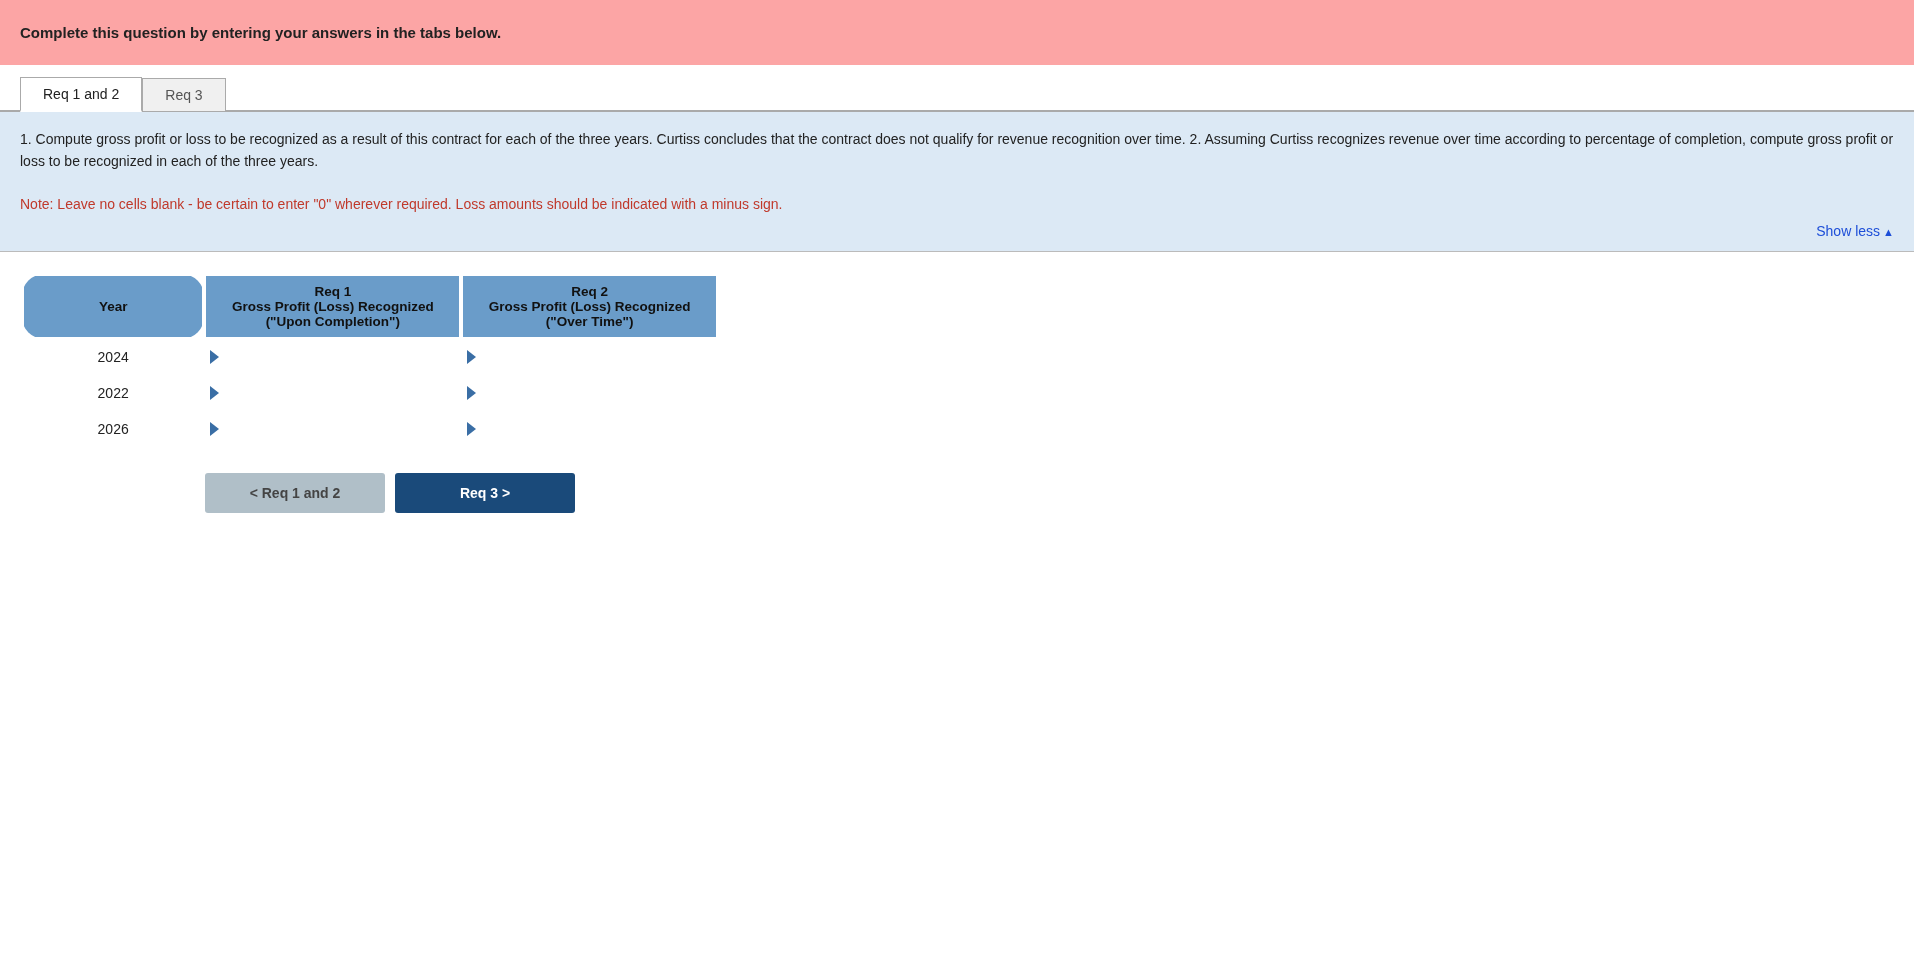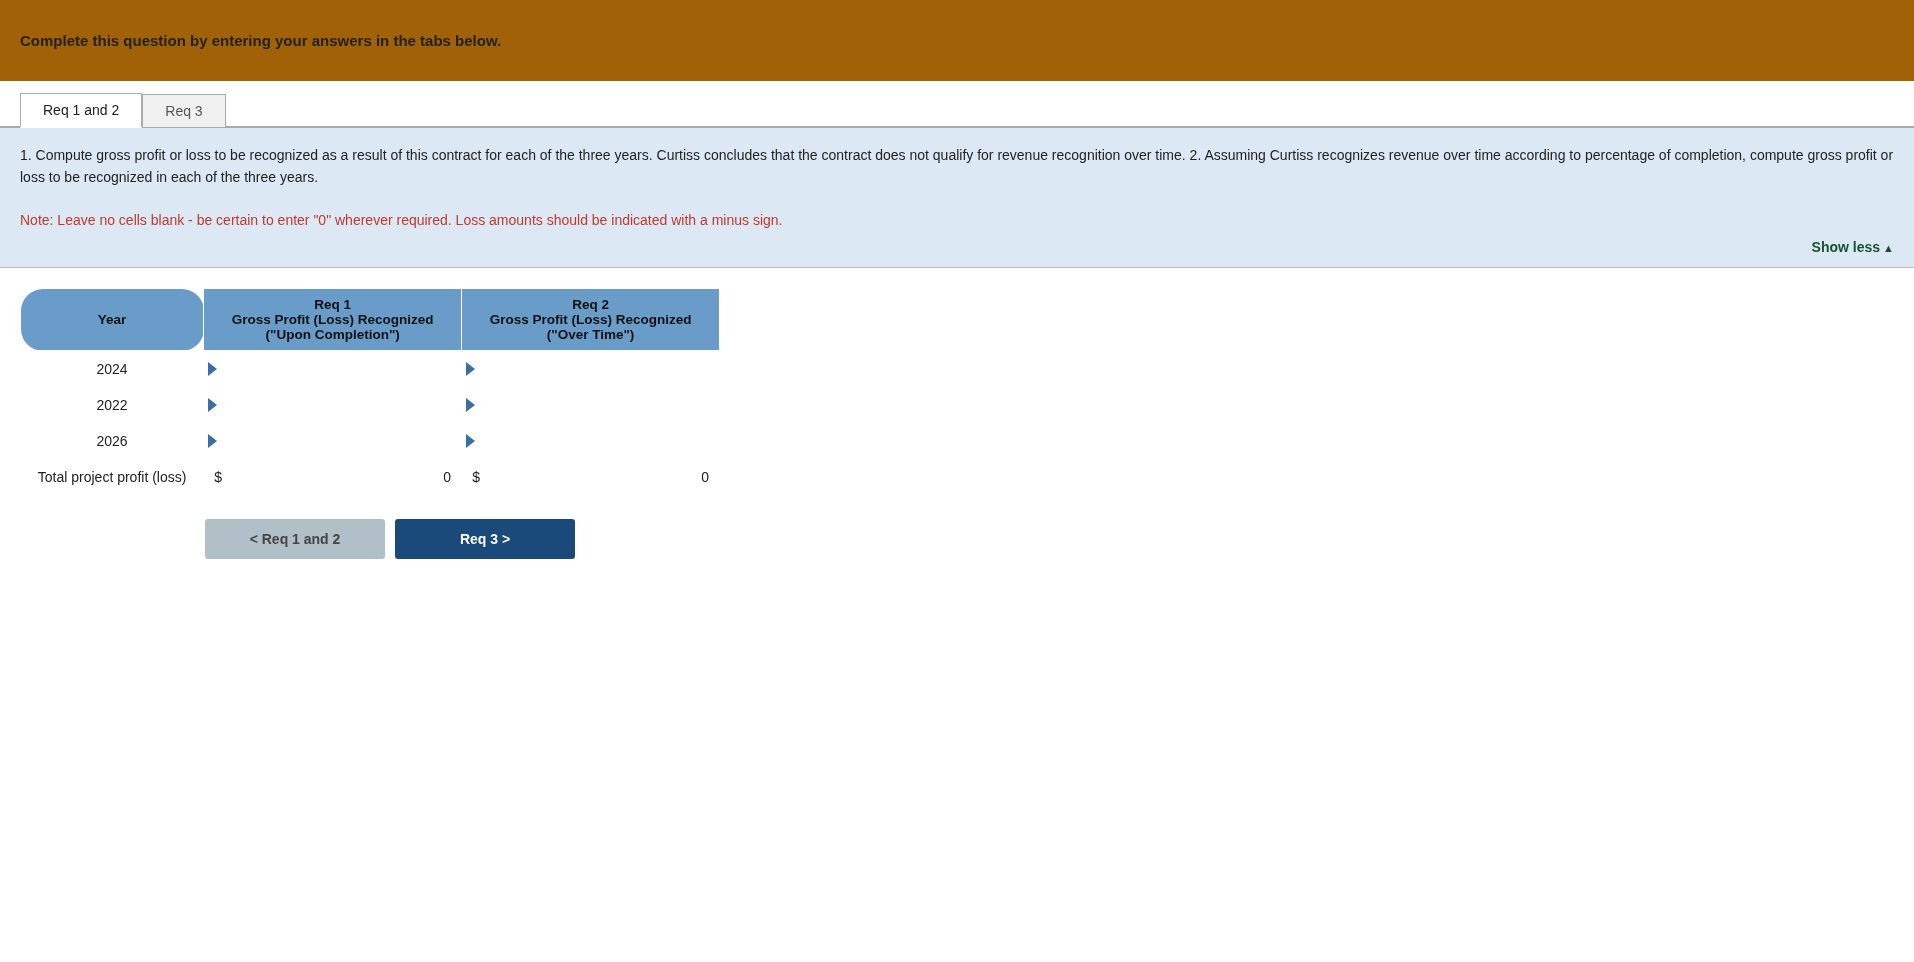--- a/index.html
+++ b/index.html
@@ -11,22 +11,22 @@
     }
 
     .page-wrapper {
       max-width: 1914px;
       min-height: 962px;
       background: #fff;
     }
 
     
     .header-banner {
-      background: #a16207;
-      padding: 32px 20px;
+      background: #fca5a5;
+      padding: 24px 20px;
       font-weight: bold;
       font-size: 15px;
     }
 
     
     .tab-row {
       display: flex;
       align-items: flex-end;
       padding: 10px 20px 0 20px;
       border-bottom: 2px solid #aaa;
@@ -73,22 +73,22 @@
       color: #c0392b;
       margin-top: 20px;
     }
 
     .show-less {
       text-align: right;
       margin-top: 8px;
     }
 
     .show-less a {
-      color: #14532d;
-      font-weight: bold;
+      color: #1d4ed8;
+      font-weight: normal;
       font-size: 14px;
       text-decoration: none;
       cursor: pointer;
     }
 
     .show-less a::after {
       content: ' ▲';
       font-size: 11px;
     }
 
@@ -98,21 +98,21 @@
     }
 
     
     .data-table {
       border-collapse: collapse;
       width: 700px;
       margin-bottom: 24px;
     }
 
     .data-table th, .data-table td {
-      border: 1px solid #ffffff;
+      border: 4px solid #ffffff;
       text-align: center;
       vertical-align: middle;
     }
 
     
     .data-table thead tr {
       background: #6a9cc9;
       color: #111;
     }
 
@@ -340,37 +340,20 @@
             </div>
           </td>
           <td>
             <div class="cell-input-wrap">
               <span class="triangle-indicator"></span>
               <input type="text" class="cell-input" value="" style="">
             </div>
           </td>
         </tr>
 
-        <tr class="total-row">
-          <td class="total-cell-label">
-            <span>Total project profit (loss)</span>
-          </td>
-          <td>
-            <div class="total-cell-value">
-              <span class="dollar">$</span>
-              <span class="value">0</span>
-            </div>
-          </td>
-          <td>
-            <div class="total-cell-value">
-              <span class="dollar">$</span>
-              <span class="value">0</span>
-            </div>
-          </td>
-        </tr>
       </tbody>
     </table>
 
     <div class="bottom-nav">
       <button class="btn-prev">
         <span>Req 1 and 2</span>
       </button>
       <button class="btn-next">
         <span>Req 3</span>
       </button>

